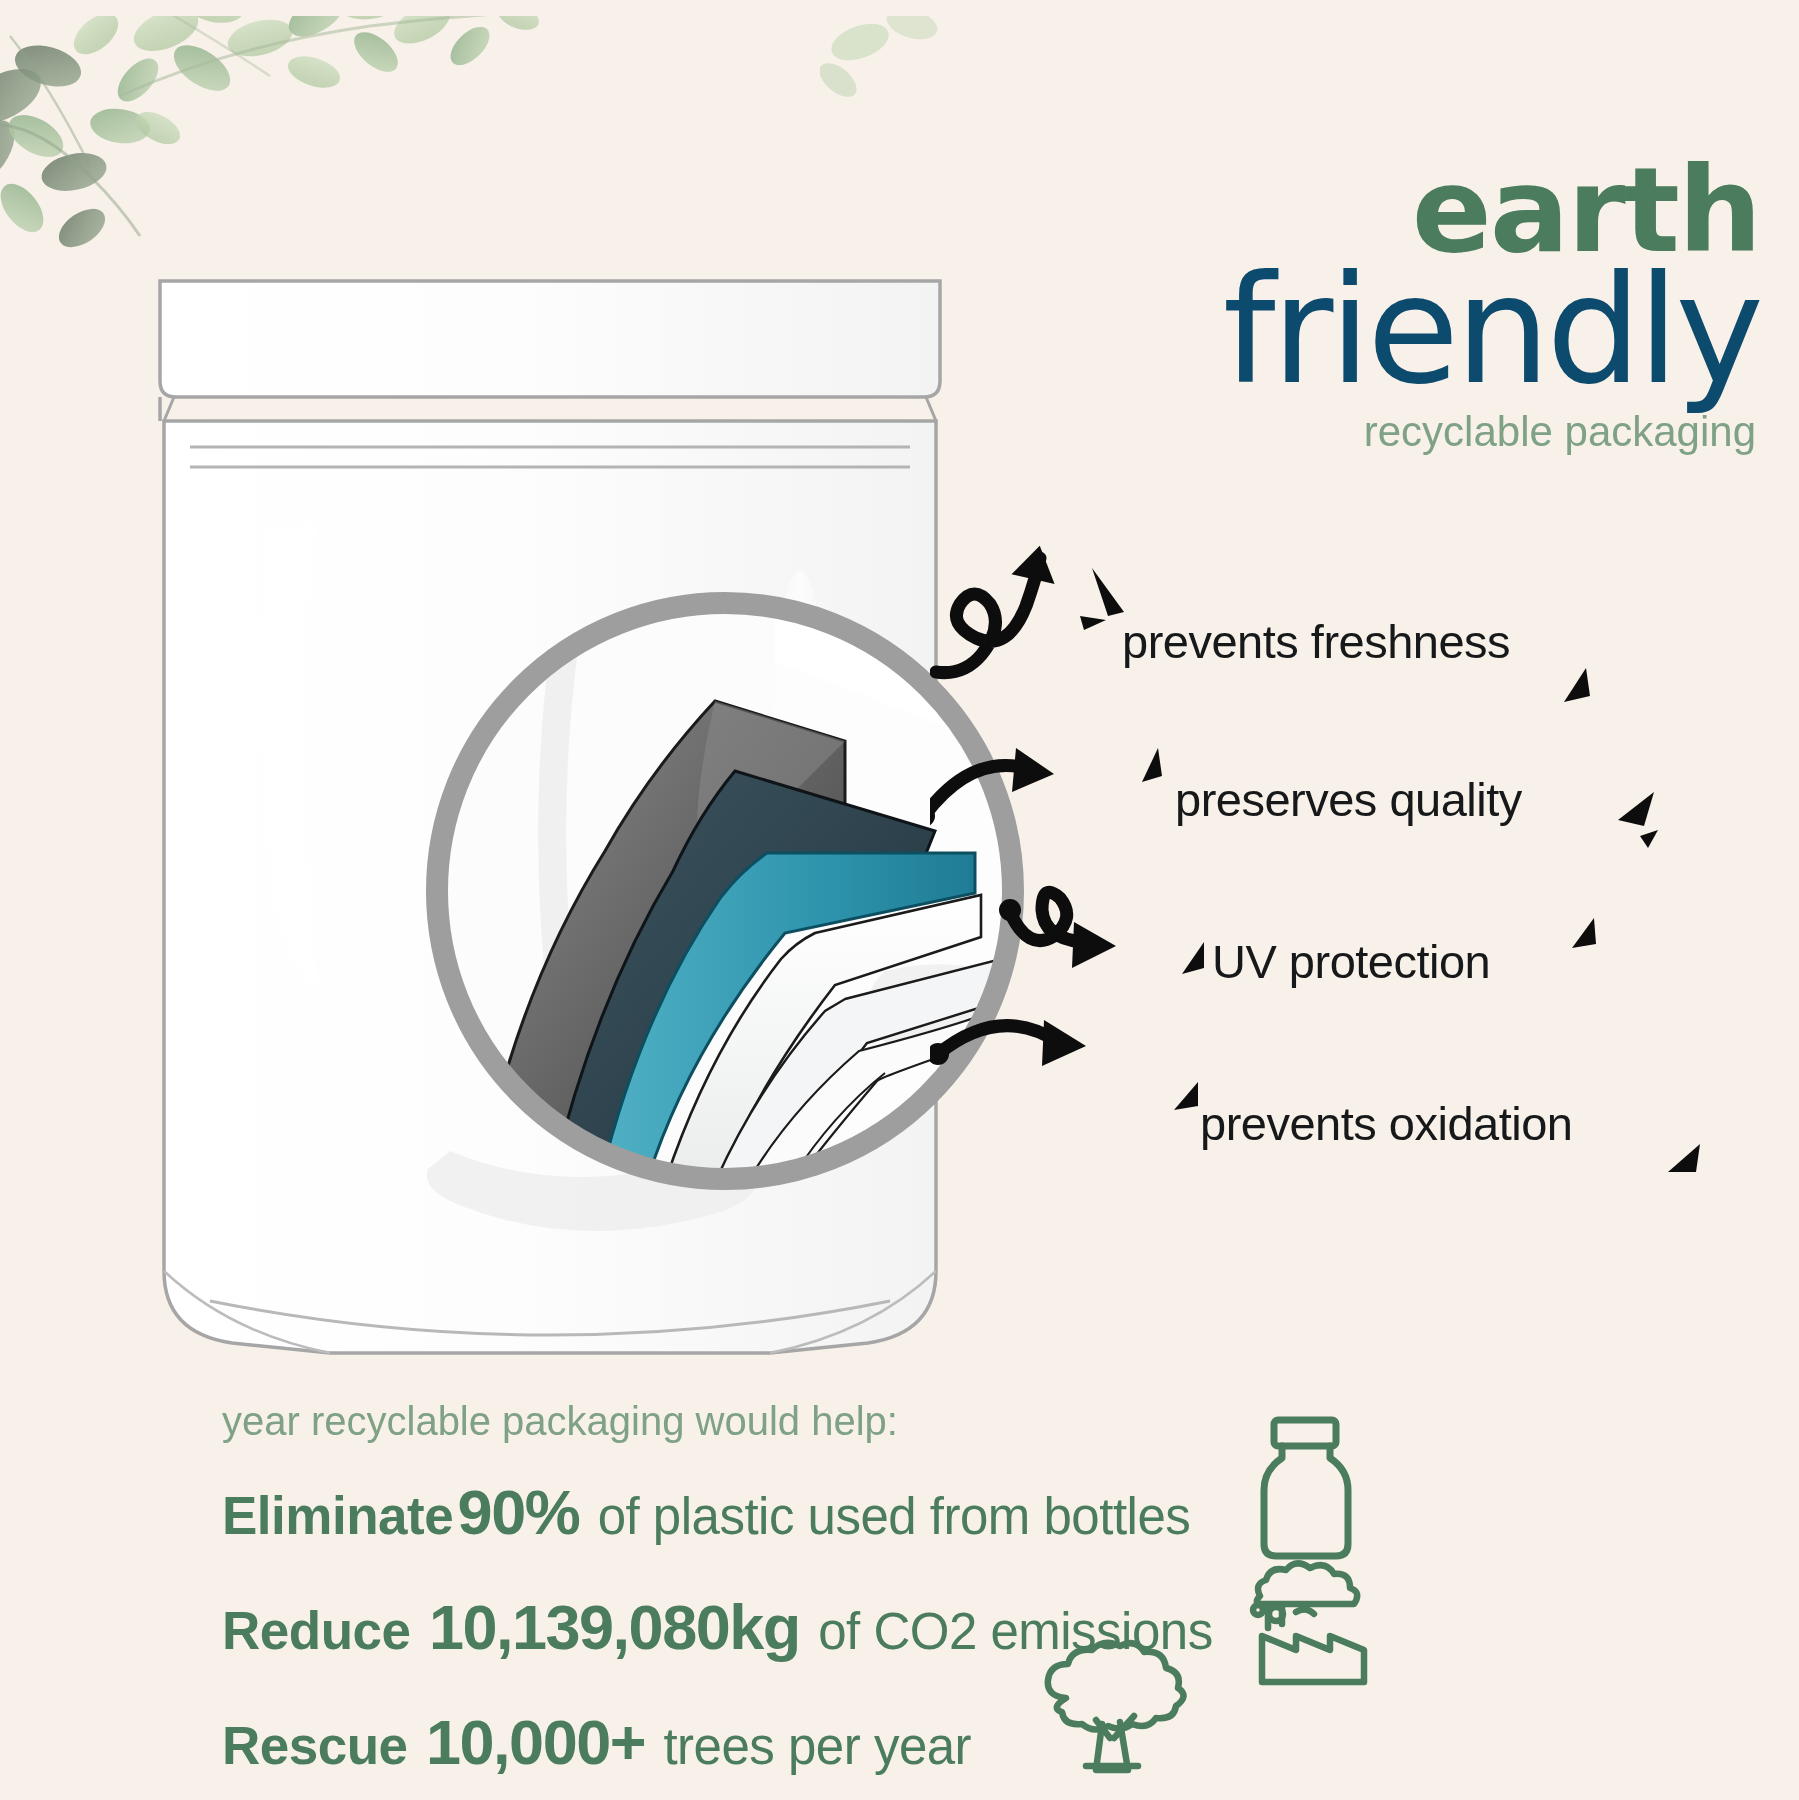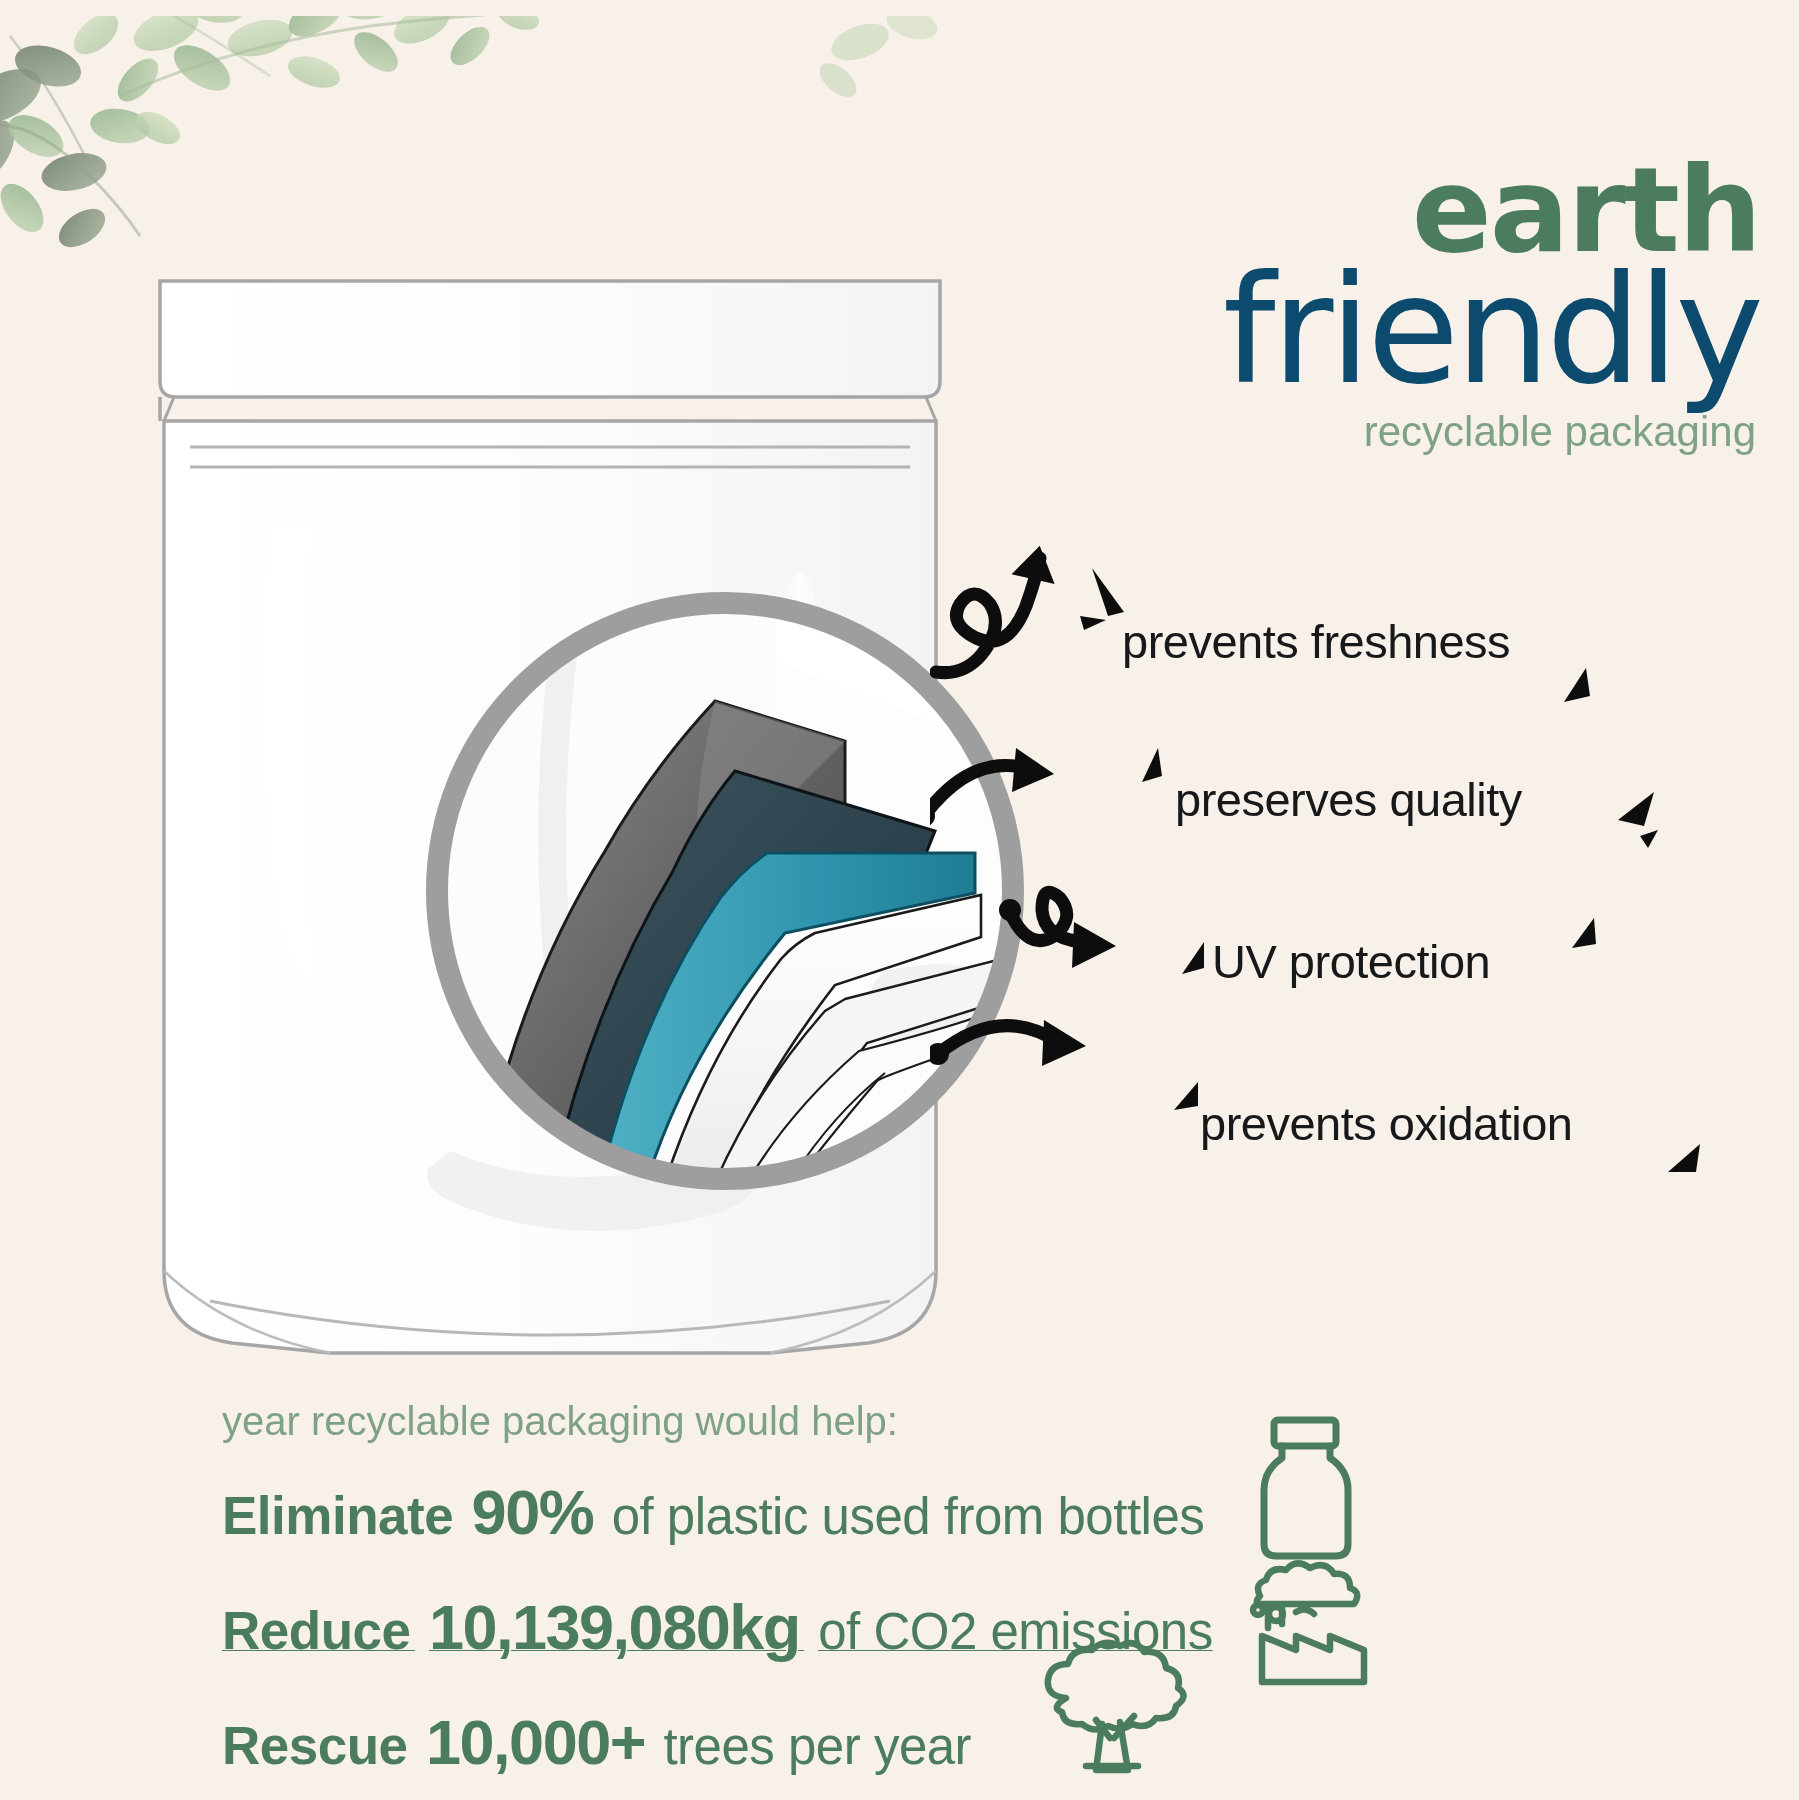--- a/index.html
+++ b/index.html
@@ -46,21 +46,21 @@
   #statsIntro{
     position:absolute;left:222px;top:1383px;
     font-family:"Liberation Sans", sans-serif;
     font-size:40px;color:#7fa186;letter-spacing:0px;
   }
   .statline{
     position:absolute;left:222px;white-space:nowrap;
     font-family:"Liberation Sans", sans-serif;color:#4a7c5d;
   }
   #stat0{top:1460px;}
-  #stat1{top:1575px;text-decoration:underline;}
+  #stat1{top:1575px;}
   #stat2{top:1690px;}
   .st-verb{font-weight:700;font-size:53px;letter-spacing:-0.5px;}
   .st-num{font-weight:700;font-size:63px;letter-spacing:-1.5px;}
   .st-rest{font-weight:400;font-size:51px;letter-spacing:-0.5px;}
 
   
   .statIcon{position:absolute;}
 </style>
 </head>
 <body>
@@ -283,21 +283,21 @@
 
   <div class="feat" id="feat0">prevents freshness</div>
   <div class="feat" id="feat1">preserves quality</div>
   <div class="feat" id="feat2">UV protection</div>
   <div class="feat" id="feat3">prevents oxidation</div>
 
   <div id="statsIntro">year recyclable packaging would help:</div>
 
   <div class="statline" id="stat0">
     <span class="st-verb">Eliminate</span>
-    <span class="st-num" style="margin-left: 14px;">90%</span>
+    <span class="st-num" style="margin-left: 0;">90%</span>
     <span class="st-rest" style="margin-left: 14px;">of plastic used from bottles</span>
   </div>
   <div class="statline" id="stat1">
     <span class="st-verb">Reduce</span>
     <span class="st-num" style="margin-left: 14px;">10,139,080kg</span>
     <span class="st-rest" style="margin-left: 14px;">of CO2 emissions</span>
   </div>
   <div class="statline" id="stat2">
     <span class="st-verb">Rescue</span>
     <span class="st-num" style="margin-left: 14px;">10,000+</span>

